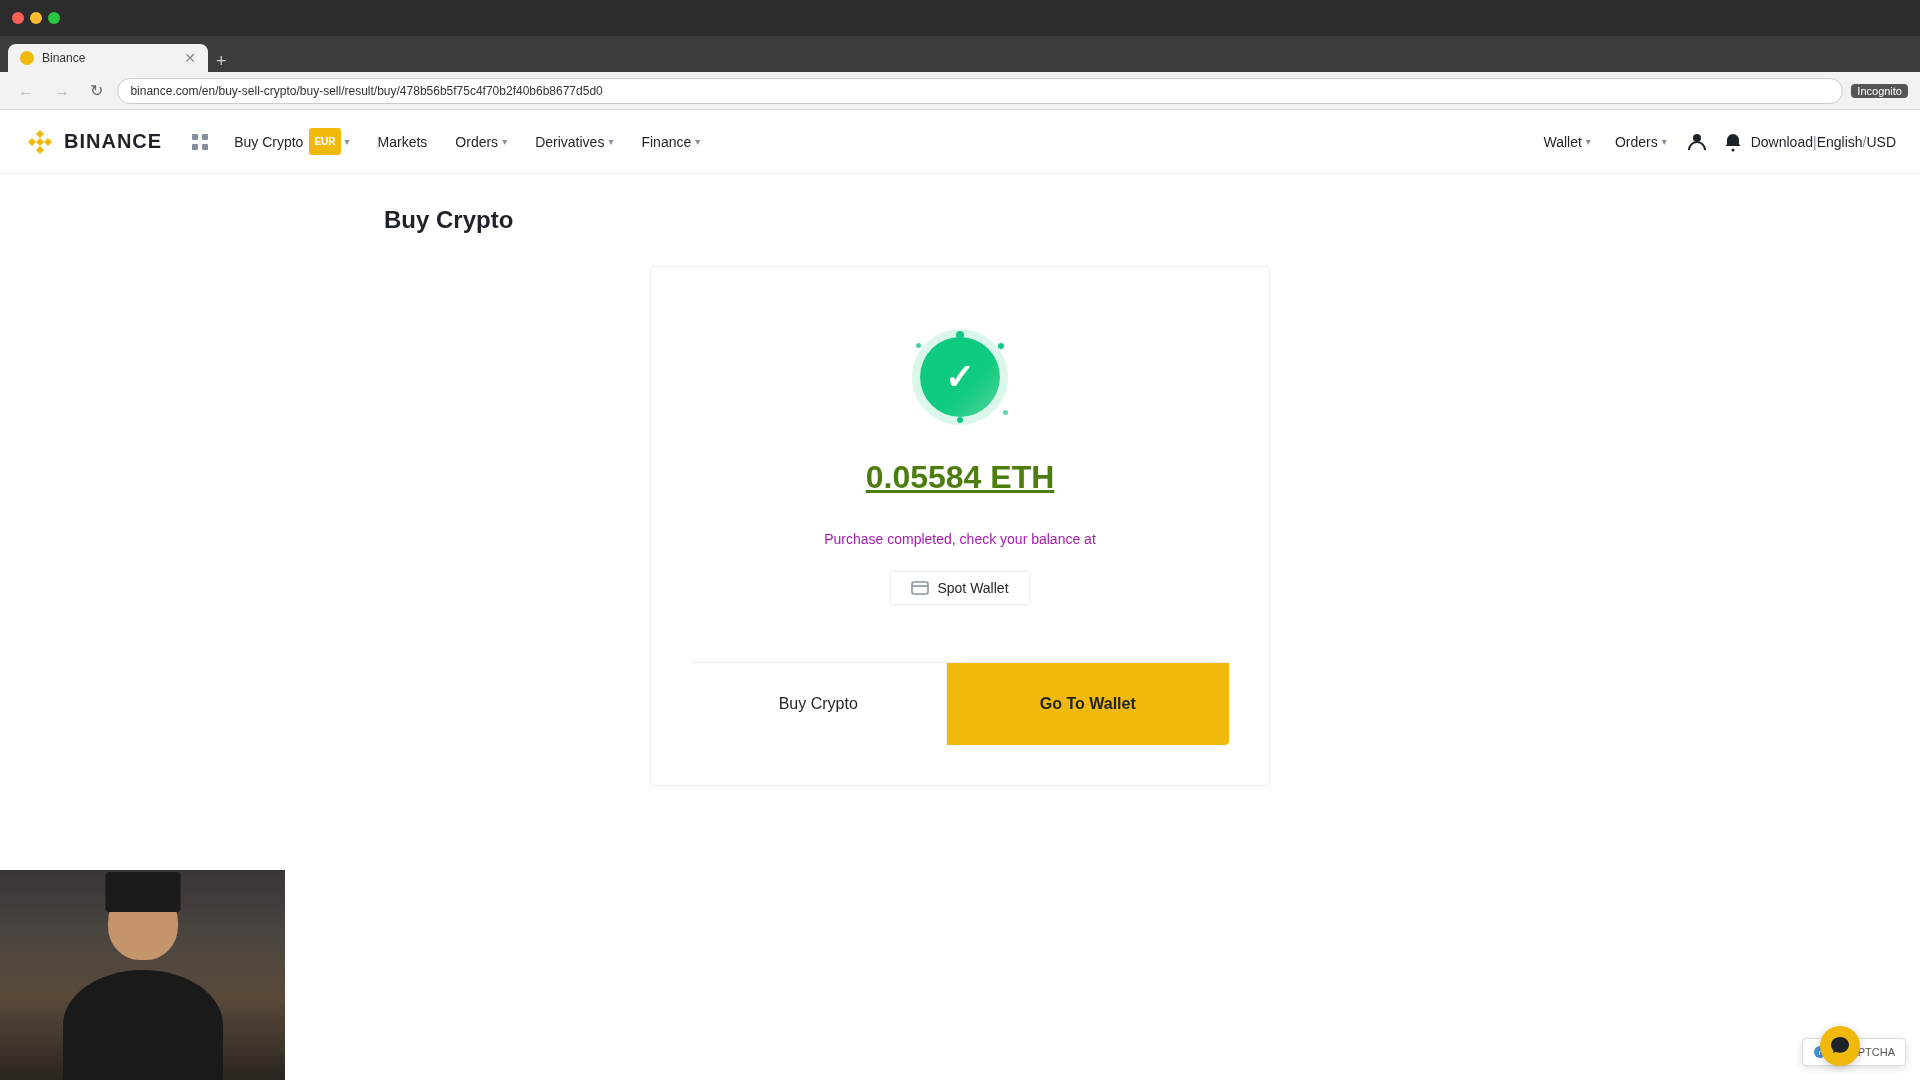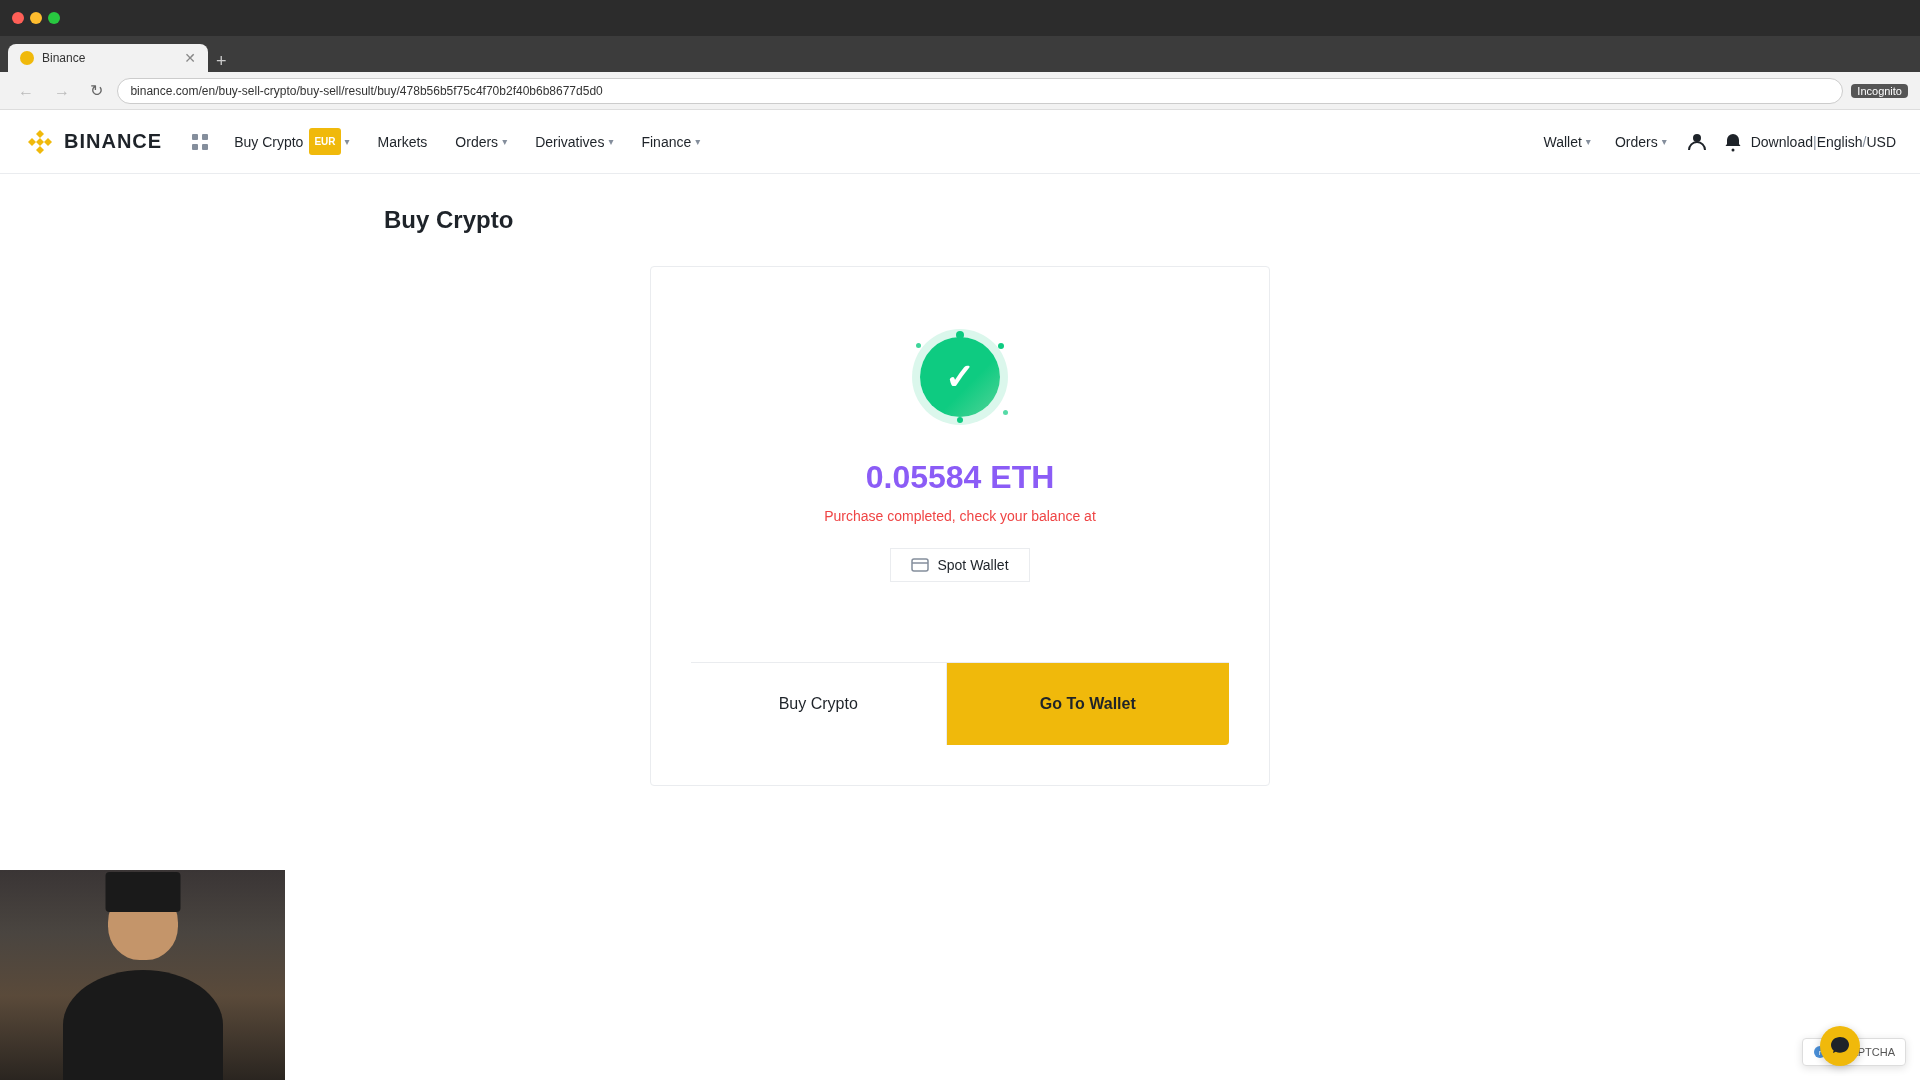--- a/index.html
+++ b/index.html
@@ -223,27 +223,29 @@
     }
     .sparkle-1 { top: 4px; left: 50%; transform: translateX(-50%); }
     .sparkle-2 { top: 16px; right: 6px; width: 6px; height: 6px; }
     .sparkle-3 { bottom: 12px; right: 2px; width: 5px; height: 5px; background: #0ecb81; opacity: 0.7; }
     .sparkle-4 { bottom: 4px; left: 50%; transform: translateX(-50%); width: 6px; height: 6px; }
     .sparkle-5 { top: 16px; left: 6px; width: 5px; height: 5px; opacity: 0.8; }
 
     .amount-text {
       font-size: 32px;
       font-weight: 700;
-      color: #8b5cf6;
+      color: #4d7c0f;
       margin-bottom: 12px;
+      text-decoration: underline;
     }
     .purchase-text {
       font-size: 14px;
-      color: #ef4444;
+      color: #a21caf;
       margin-bottom: 24px;
+      margin-top: 23px;
     }
     .spot-wallet-btn {
       display: flex;
       align-items: center;
       gap: 8px;
       border: 1px solid #eaecef;
       border-radius: 0;
       padding: 8px 20px;
       background: #fff;
       cursor: pointer;

